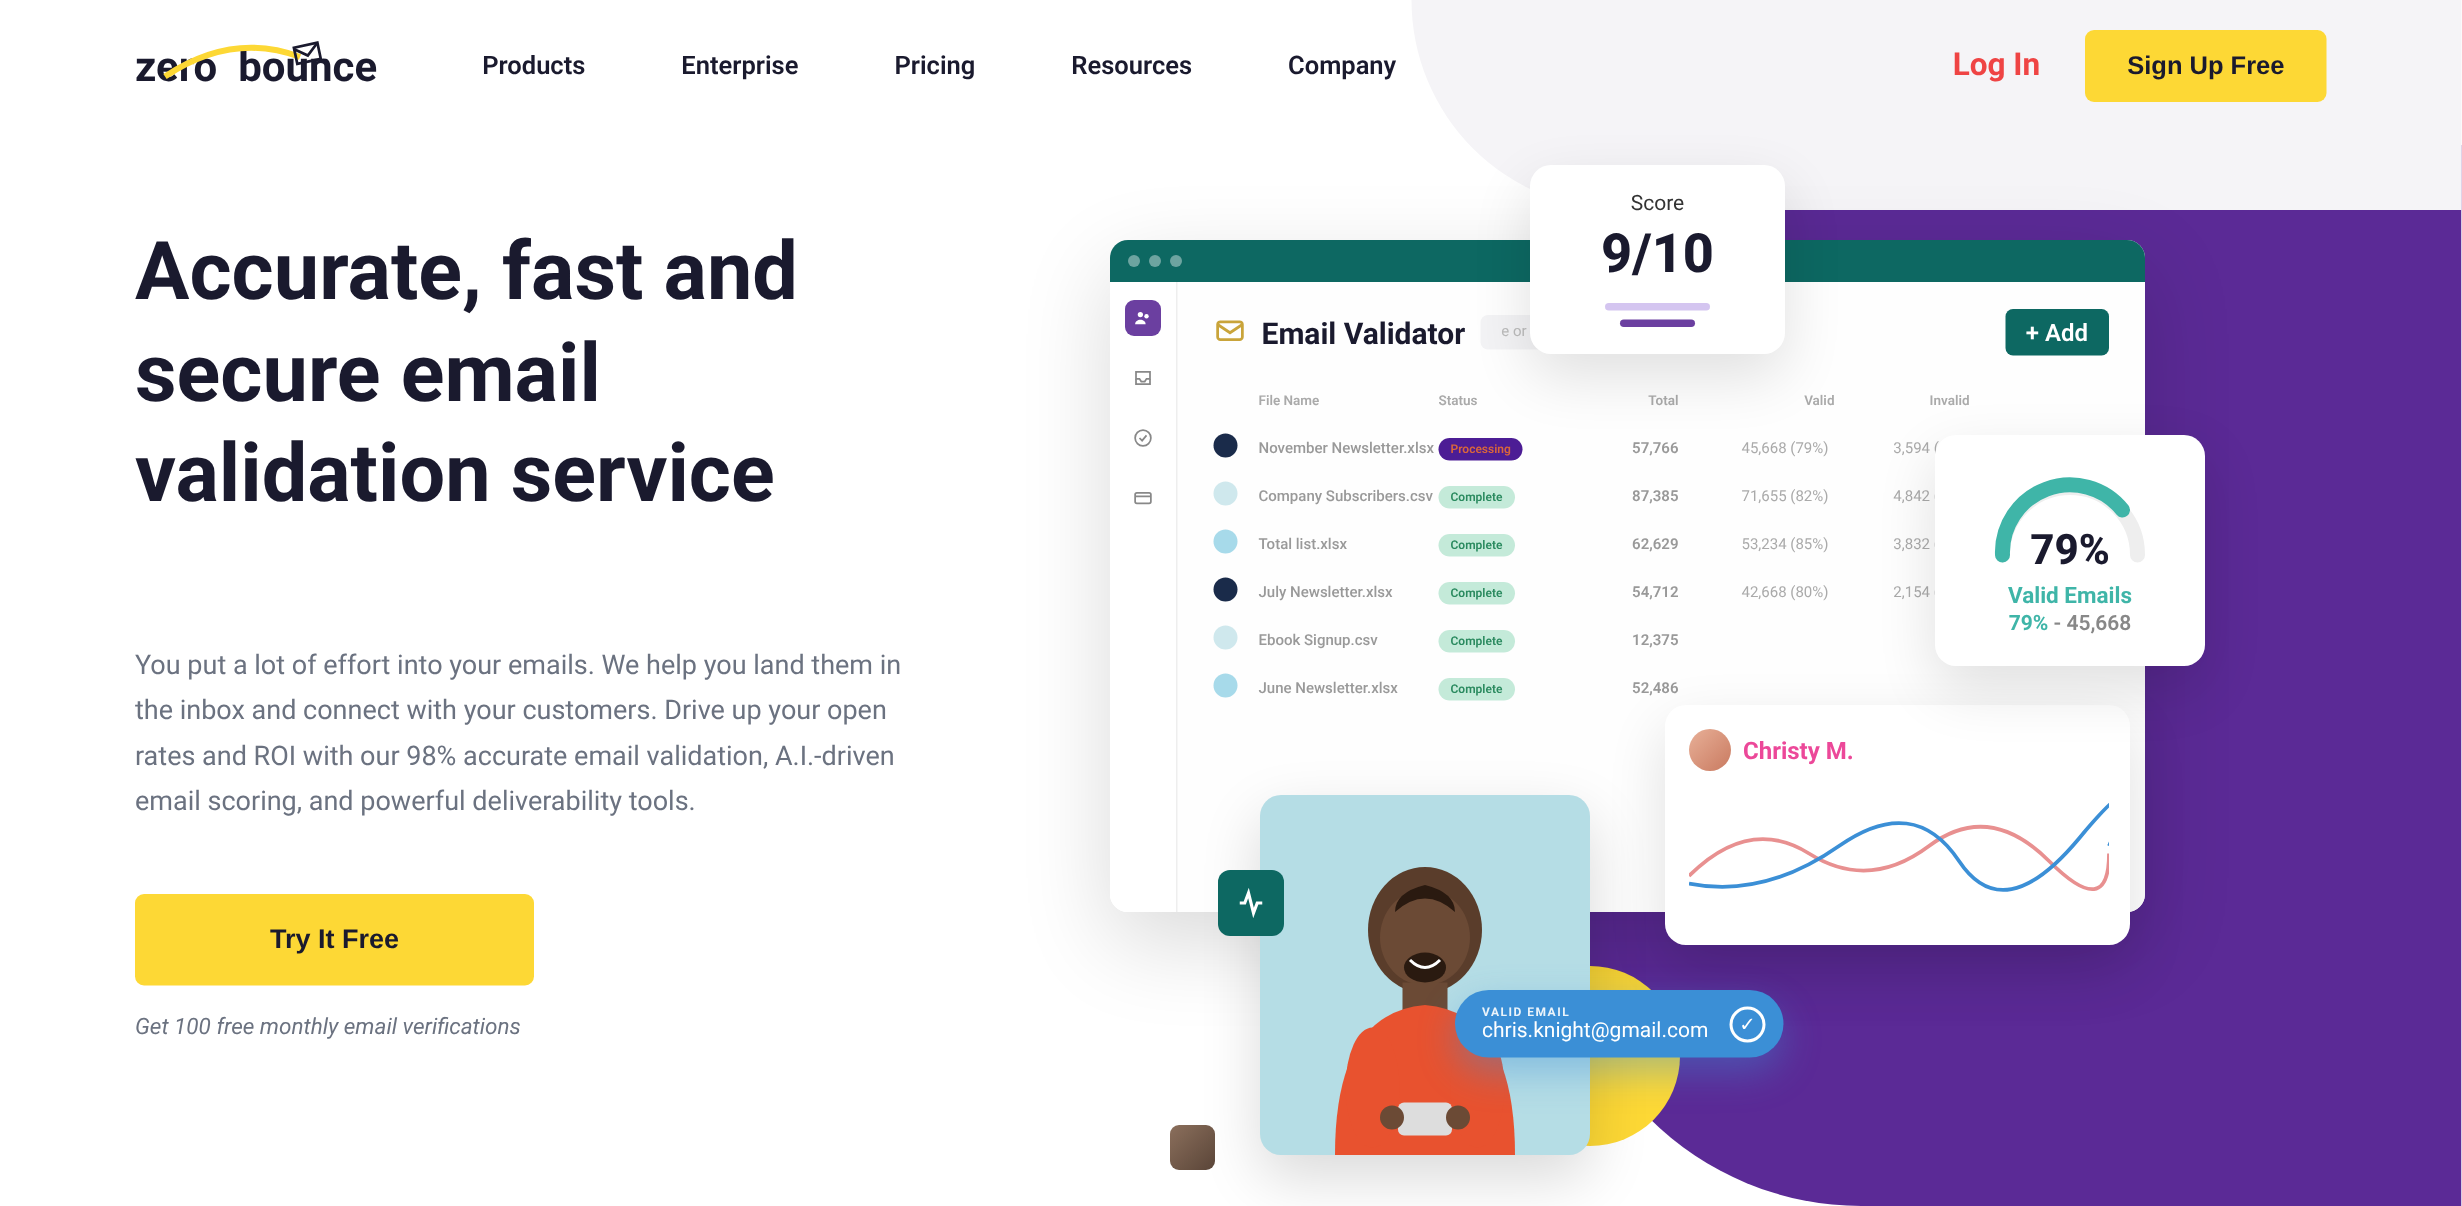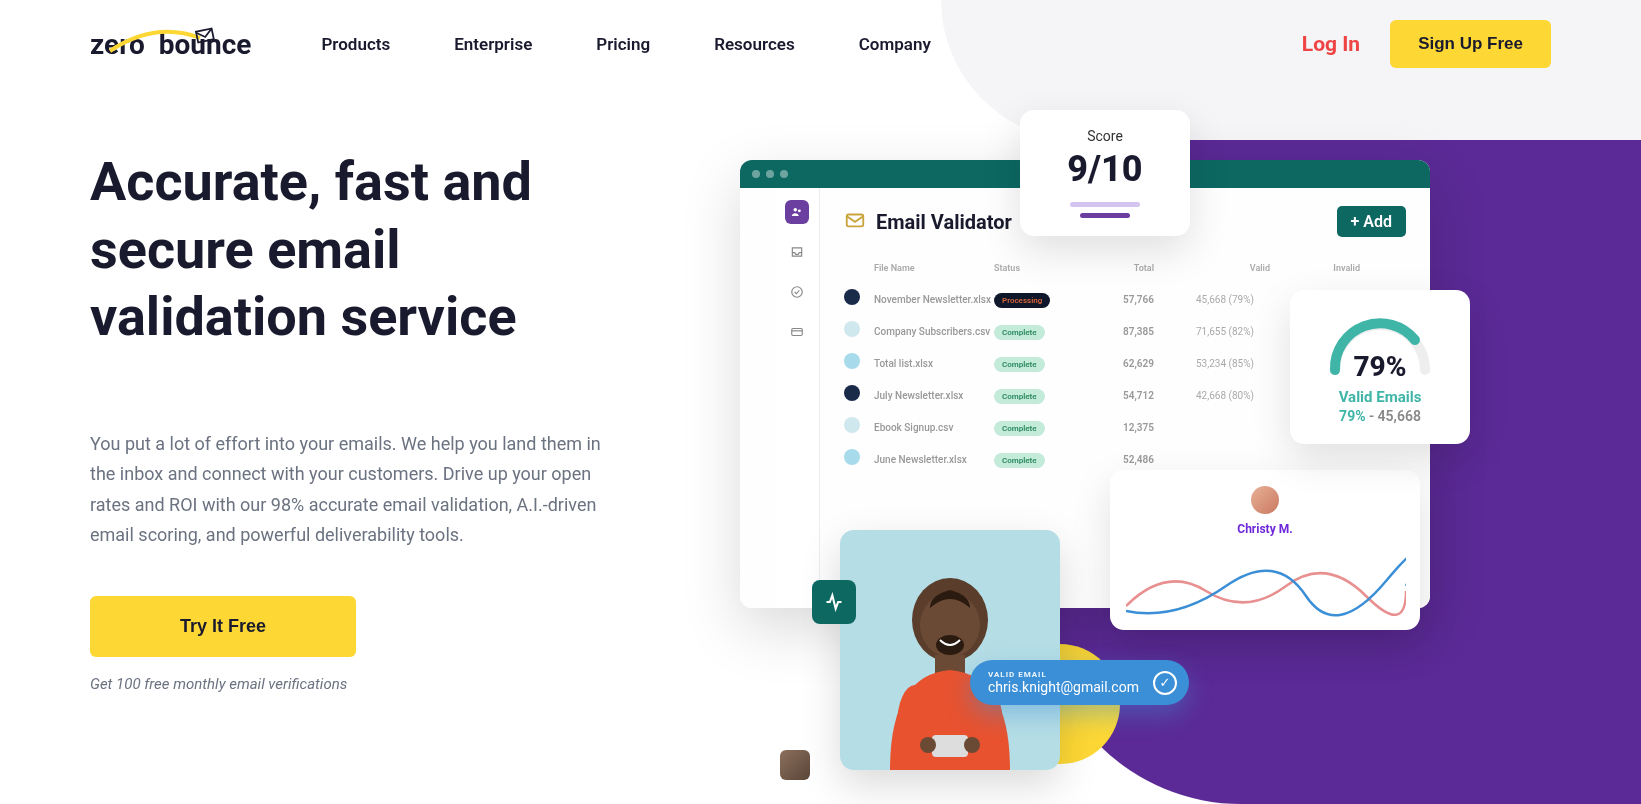--- a/index.html
+++ b/index.html
@@ -25,61 +25,61 @@
 .hero-left { width: 560px; }
 .hero-title { font-size: 54px; font-weight: 700; color: #1a1a2e; line-height: 1.25; margin-top: 10px; }
 .hero-desc { font-size: 18px; color: #6b7280; line-height: 1.7; margin-top: 78px; max-width: 520px; }
 .cta { background: #fdd835; color: #1a1a2e; font-size: 18px; font-weight: 700; padding: 20px 90px; border-radius: 6px; cursor: pointer; border: none; margin-top: 45px; display: inline-block; }
 .subtext { font-size: 15px; font-style: italic; color: #6b7280; margin-top: 18px; }
 
 .mockup { position: absolute; left: 740px; top: 160px; width: 690px; z-index: 3; }
 .window { background: #fff; border-radius: 12px; box-shadow: 0 20px 60px rgba(0,0,0,0.15); overflow: hidden; }
 .titlebar { background: #0d6862; height: 28px; display: flex; align-items: center; padding: 0 12px; gap: 6px; }
 .dot { width: 8px; height: 8px; border-radius: 50%; background: rgba(255,255,255,0.4); }
-.window-body { display: flex; background: #fefefe; min-height: 420px; padding-left: 35px; }
+.window-body { display: flex; background: #fefefe; min-height: 420px; }
 .sidebar { width: 45px; background: #fff; display: flex; flex-direction: column; align-items: center; padding-top: 12px; gap: 16px; border-right: 1px solid #eee; }
 .side-icon { width: 24px; height: 24px; display: flex; align-items: center; justify-content: center; border-radius: 6px; color: #888; }
 .side-icon.active { background: #6b3fa0; color: #fff; }
 .main-panel { flex: 1; padding: 18px 24px; }
 .panel-head { display: flex; align-items: center; gap: 10px; margin-bottom: 18px; }
 .panel-title { font-size: 20px; font-weight: 700; color: #1a1a2e; }
 .add-btn { margin-left: auto; background: #0d6862; color: #fff; font-size: 16px; font-weight: 600; padding: 6px 14px; border-radius: 5px; cursor: pointer; }
 .search-pill { background: #f3f3f5; color: #bbb; font-size: 10px; padding: 6px 14px; border-radius: 5px; margin-right: 10px; }
 
 .table-head { display: flex; font-size: 9px; color: #aaa; font-weight: 600; padding: 8px 0; }
 .col-file { width: 150px; padding-left: 30px; }
 .col-status { width: 85px; }
 .col-total { width: 75px; text-align: right; }
-.col-valid { width: 116px; text-align: right; }
+.col-valid { width: 104px; text-align: right; }
 .col-invalid { width: 90px; text-align: right; }
 .row { display: flex; align-items: flex-end; font-size: 10px; color: #888; padding: 8px 0; }
 .row .bullet { width: 16px; height: 16px; border-radius: 50%; margin-right: 14px; }
 .row .fname { width: 120px; color: #999; font-weight: 500; }
 .badge { font-size: 8px; font-weight: 600; padding: 3px 8px; border-radius: 10px; width: 60px; text-align: center; }
-.badge.processing { background: #0f172a; color: #d9663b; }
+.badge.processing { background: #4c1d95; color: #d9663b; }
 .badge.complete { background: #c4ead9; color: #2a8a5f; }
 .row .c-total { width: 75px; text-align: right; font-weight: 600; color: #999; }
 .row .c-valid { width: 100px; text-align: right; color: #aaa; }
 .row .c-invalid { width: 90px; text-align: right; color: #aaa; }
 
 .score-card { position: absolute; left: 280px; top: -50px; width: 170px; background: #fff; border-radius: 14px; box-shadow: 0 15px 40px rgba(0,0,0,0.12); padding: 18px; text-align: center; z-index: 8; }
 .score-label { font-size: 14px; font-weight: 400; color: #333; }
 .score-val { font-size: 36px; font-weight: 800; color: #1a1a2e; margin-top: 4px; }
 .score-bar1 { width: 70px; height: 5px; background: #d4c5f0; border-radius: 3px; margin: 12px auto 6px; }
 .score-bar2 { width: 50px; height: 5px; background: #6b3fa0; border-radius: 3px; margin: 0 auto; }
 
 .gauge-card { position: absolute; left: 550px; top: 130px; width: 180px; background: #fff; border-radius: 14px; box-shadow: 0 15px 40px rgba(0,0,0,0.12); padding: 20px; text-align: center; z-index: 8; }
 .gauge { position: relative; width: 120px; height: 70px; margin: 0 auto 8px; }
 .gauge-pct { position: absolute; left: 0; right: 0; top: 40px; font-size: 28px; font-weight: 800; color: #1a1a2e; }
 .gauge-label { font-size: 15px; font-weight: 700; color: #3fb5a8; }
 .gauge-sub { font-size: 14px; font-weight: 600; color: #888; margin-top: 2px; }
 .gauge-sub .pct { color: #3fb5a8; font-weight: 700; }
 
 .wave-card { position: absolute; left: 370px; top: 310px; width: 310px; height: 160px; background: #fff; border-radius: 14px; box-shadow: 0 15px 40px rgba(0,0,0,0.12); padding: 16px; z-index: 7; }
-.wave-user { display: flex; align-items: center; gap: 8px; font-size: 12px; font-weight: 700; color: #6d28d9; flex-direction: column; }
+.wave-user { display: flex; align-items: center; gap: 8px; font-size: 16px; font-weight: 700; color: #ec4899; }
 .avatar-sm { width: 28px; height: 28px; border-radius: 50%; background: linear-gradient(135deg,#e8b098,#c97a60); }
 
 .photo-card { position: absolute; left: 100px; top: 370px; width: 220px; height: 240px; background: #b5dde5; border-radius: 14px; box-shadow: 0 15px 40px rgba(0,0,0,0.15); z-index: 9; overflow: visible; }
 .person { position: absolute; bottom: 0; left: 10px; width: 200px; height: 210px; }
 .pulse { position: absolute; left: -28px; top: 50px; width: 44px; height: 44px; background: #0d6862; border-radius: 8px; display: flex; align-items: center; justify-content: center; color: #fff; }
 .avatar-tiny { position: absolute; left: -60px; bottom: -10px; width: 30px; height: 30px; border-radius: 6px; background: linear-gradient(135deg,#8b6f5c,#5a4538); }
 
 .email-pill { position: absolute; left: 230px; top: 500px; background: #3b8fd6; color: #fff; border-radius: 30px; padding: 10px 50px 10px 18px; z-index: 10; box-shadow: 0 10px 25px rgba(59,143,214,0.4); white-space: nowrap; }
 .email-pill .lbl { font-size: 8px; font-weight: 700; letter-spacing: 1px; opacity: 0.9; }
 .email-pill .val { font-size: 14px; font-weight: 400; }

